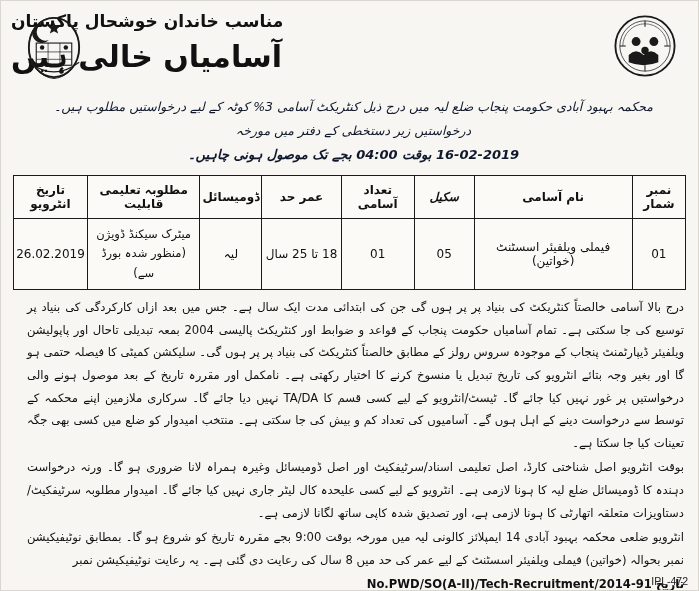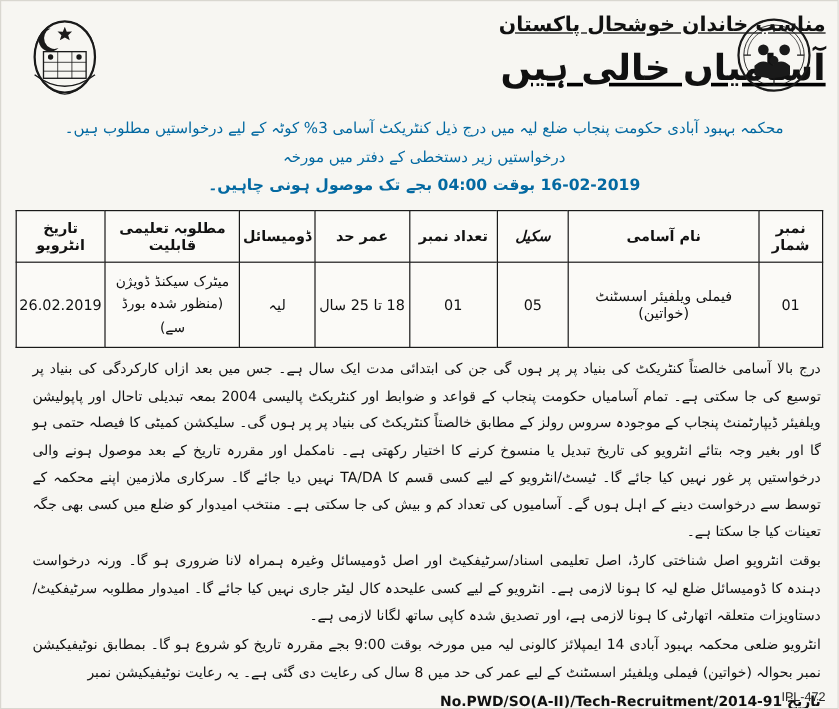--- a/index.html
+++ b/index.html
@@ -32,23 +32,22 @@
     width: 74px;
     height: 74px;
   }
   .logo-left { left: 16px; }
   .logo-right { right: 16px; }
   .crest {
     width: 100%;
     height: 100%;
   }
   .header-titles {
-    text-align: right;
+    text-align: left;
     padding-top: 4px;
-    text-decoration: underline;
   }
   .title-line1 {
     font-size: 17px;
     font-weight: bold;
     letter-spacing: 2px;
     color: #111;
     direction: rtl;
   }
   .title-line2 {
     font-size: 30px;
@@ -57,22 +56,23 @@
     margin-top: 8px;
     letter-spacing: 3px;
     direction: rtl;
   }
   
   .intro {
     direction: rtl;
     text-align: center;
     font-size: 12.5px;
     line-height: 1.9;
-    color: #0369a1;
+    color: #0f172a;
     padding: 2px 18px 4px 26px;
+    font-style: italic;
   }
   .intro .l2 {
     font-weight: bold;
     font-size: 13px;
   }
   
   table.jobs {
     width: calc(100% - 24px);
     margin: 4px 12px 6px 12px;
     border-collapse: collapse;
@@ -184,21 +184,21 @@
     <div class="l1">محکمہ بہبود آبادی حکومت پنجاب ضلع لیہ میں درج ذیل کنٹریکٹ آسامی 3% کوٹہ کے لیے درخواستیں مطلوب ہیں۔ درخواستیں زیر دستخطی کے دفتر میں مورخہ</div>
     <div class="l2">16-02-2019 بوقت 04:00 بجے تک موصول ہونی چاہیں۔</div>
   </div>
 
   <table class="jobs">
     <thead>
       <tr>
         <th class="col-sr">نمبر شمار</th>
         <th class="col-name">نام آسامی</th>
         <th class="col-scale">سکیل</th>
-        <th class="col-cnt">تعداد نمبر</th>
+        <th class="col-cnt">تعداد آسامی</th>
         <th class="col-age">عمر حد</th>
         <th class="col-dom">ڈومیسائل</th>
         <th class="col-qual">مطلوبہ تعلیمی قابلیت</th>
         <th class="col-date">تاریخ انٹرویو</th>
       </tr>
     </thead>
     <tbody>
       <tr>
         <td>01</td>
         <td>فیملی ویلفیئر اسسٹنٹ (خواتین)</td>

